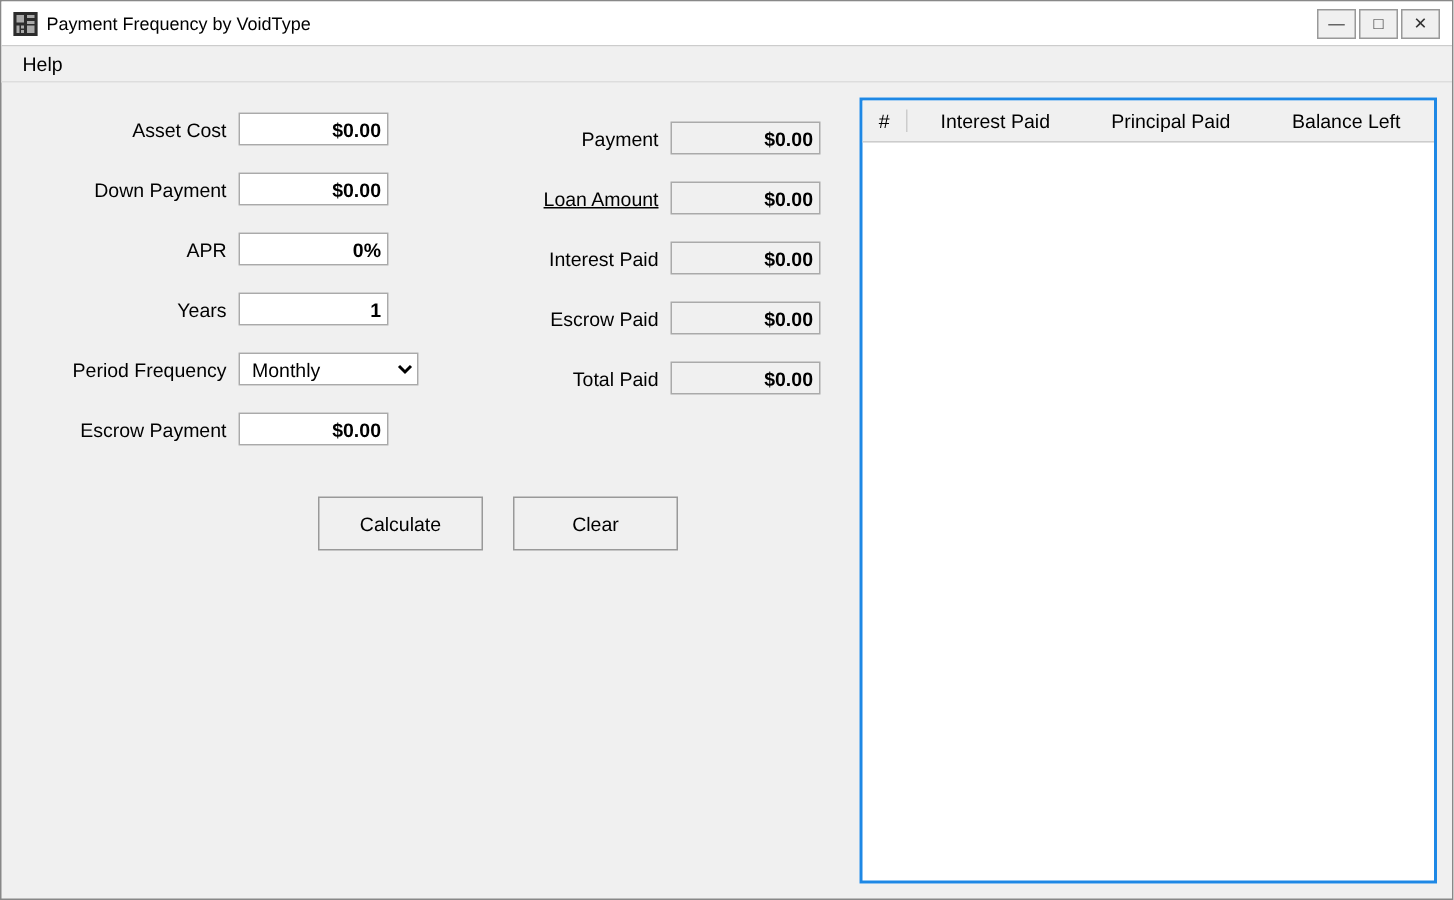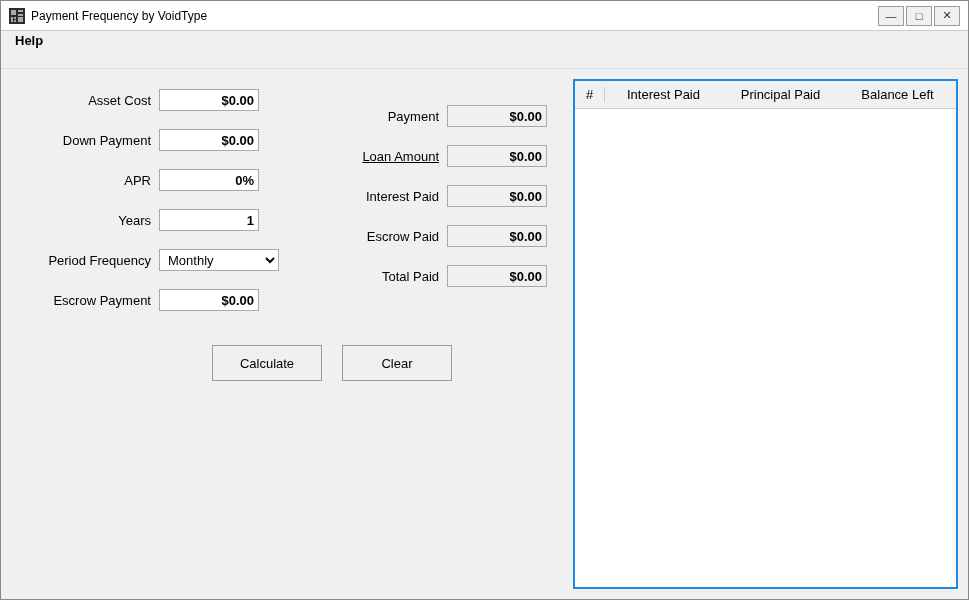--- a/index.html
+++ b/index.html
@@ -64,27 +64,26 @@
       display: flex;
       align-items: center;
       justify-content: center;
       cursor: pointer;
       font-size: 11px;
       color: #333;
     }
 
     .menu-bar {
       background: #f0f0f0;
-      height: 38px;
-      display: flex;
-      align-items: flex-start;
+      height: 24px;
+      display: flex;
+      align-items: center;
       padding: 0 8px;
       border-bottom: 1px solid #ddd;
       flex-shrink: 0;
-      font-weight: bold;
     }
 
     .menu-item {
       padding: 2px 6px;
       cursor: pointer;
       font-size: 13px;
     }
 
     .content {
       flex: 1;
@@ -292,21 +291,21 @@
               <option>Annually</option>
             </select>
           </div>
 
           <div class="form-row">
             <span class="form-label">Escrow Payment</span>
             <input class="form-input" type="text" value="$0.00" style="">
           </div>
         </div>
 
-        <div class="col-right" style="margin-left: 60px; margin-top: 16px;">
+        <div class="col-right" style="margin-left: 60px; margin-top: 6px;">
 
           <div class="form-row">
             <span class="form-label" style="width:100px;">Payment</span>
             <input class="form-input" type="text" value="$0.00" readonly="" style="background: rgb(240, 240, 240);">
           </div>
 
           <div class="form-row">
             <span class="form-label" style="width:100px;text-decoration:underline;">Loan Amount</span>
             <input class="form-input" type="text" value="$0.00" readonly="" style="background: rgb(240, 240, 240);">
           </div>

